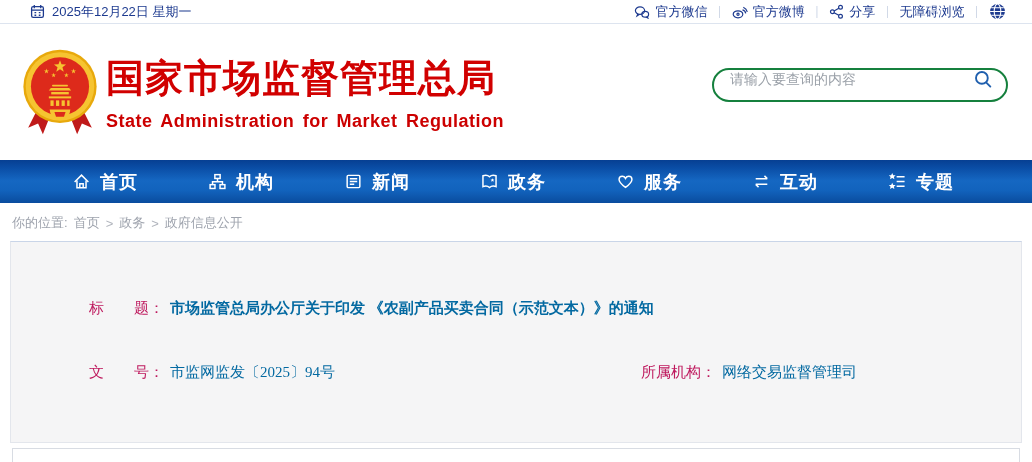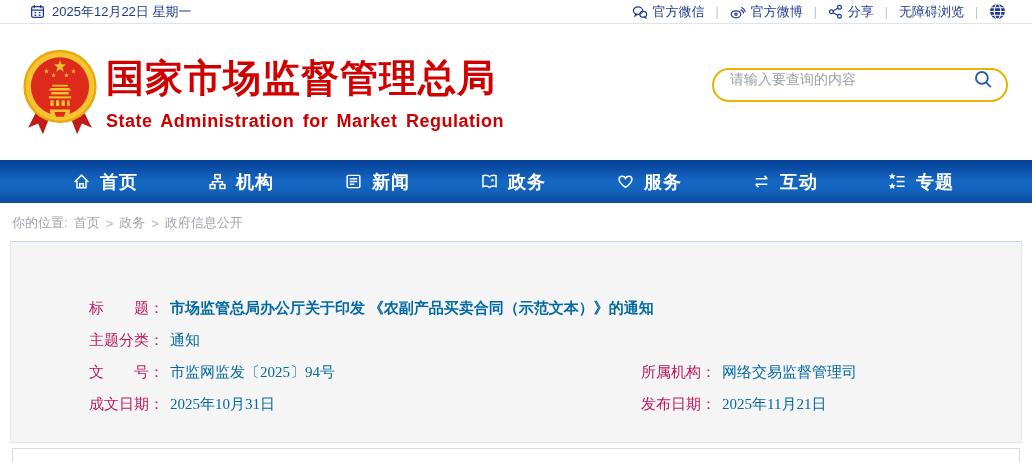--- a/index.html
+++ b/index.html
@@ -5,37 +5,37 @@
   * { margin:0; padding:0; box-sizing:border-box; }
   html,body { width:1032px; height:462px; overflow:hidden; background:#fff;
     font-family:"Liberation Sans","DejaVu Sans",sans-serif; }
   .page { width:1032px; height:462px; position:relative; background:#fff; }
 
   
   .topbar { height:24px; display:flex; align-items:center;
     padding:0 26px 0 30px; border-bottom:1px solid #dde4ef;
     color:#1d3a8f; font-size:13px; }
   .topbar .date-wrap { display:flex; align-items:center; gap:7px; }
-  .topbar-right { margin-left:auto; display:flex; align-items:center; gap:11px; }
+  .topbar-right { margin-left:auto; display:flex; align-items:center; gap:11px;font-family:Liberation Serif, serif; }
   .toplink { display:flex; align-items:center; gap:5px; color:#1d3a8f;
     cursor:pointer; white-space:nowrap; }
   .tb-sep { color:#b7c3da; font-size:12px; }
 
   
   .header { height:136px; position:relative; display:flex; align-items:center;
     padding:0 0 0 20px; background:#fff; }
   .brand { display:flex; align-items:center; }
   .brand-text { margin-left:6px; width:398px; }
   .brand-zh { font-size:38px; font-weight:bold; color:#d10000;
     letter-spacing:1px; white-space:nowrap; }
   .brand-en { font-size:18px; font-weight:bold; color:#cc0000;
     letter-spacing:0.5px; margin-top:7px; white-space:nowrap;
     text-align:justify; text-align-last:justify; width:100%; }
   .search-pill { position:absolute; right:24px; top:44px; width:296px; height:34px;
-    border:2px solid #eab308; border-radius:18px; background:#fff;
+    border:2px solid #15803d; border-radius:18px; background:#fff;
     display:flex; align-items:center; padding:0 12px 12px 16px; }
   .search-pill input { border:none; outline:none; flex:1; font-size:14px;
     color:#333; background:transparent;
     font-family:"Liberation Sans","DejaVu Sans",sans-serif; }
   .search-pill input::placeholder { color:#9aa0a8; }
   .search-btn { width:22px; height:22px; cursor:pointer; display:flex;
     align-items:center; justify-content:center; background:none; border:none; }
 
   
   .nav { height:43px; display:flex; align-items:center;
@@ -232,42 +232,28 @@
     <span class="crumb-sep">&gt;</span>
     <span class="crumb">政府信息公开</span>
   </div>
 
   <div class="metabox">
     <div class="meta-row">
       <span class="meta-label">标　　题：</span>
       <span class="meta-value title">市场监管总局办公厅关于印发 《农副产品买卖合同（示范文本）》的通知</span>
     </div>
     <div class="meta-row">
-      <span class="meta-right">
-        <span class="meta-label">主题分类：</span>
-        <span class="meta-value">通知</span>
-      </span>
     </div>
     <div class="meta-row">
       <span class="meta-left">
         <span class="meta-label">文　　号：</span>
         <span class="meta-value">市监网监发〔2025〕94号</span>
       </span>
       <span class="meta-right">
         <span class="meta-label">所属机构：</span>
         <span class="meta-value">网络交易监督管理司</span>
       </span>
     </div>
-    <div class="meta-row">
-      <span class="meta-left">
-        <span class="meta-label">成文日期：</span>
-        <span class="meta-value">2025年10月31日</span>
-      </span>
-      <span class="meta-right">
-        <span class="meta-label">发布日期：</span>
-        <span class="meta-value">2025年11月21日</span>
-      </span>
-    </div>
   </div>
 
   <div class="nextbox"></div>
 
 </div>
 
 </body></html>

